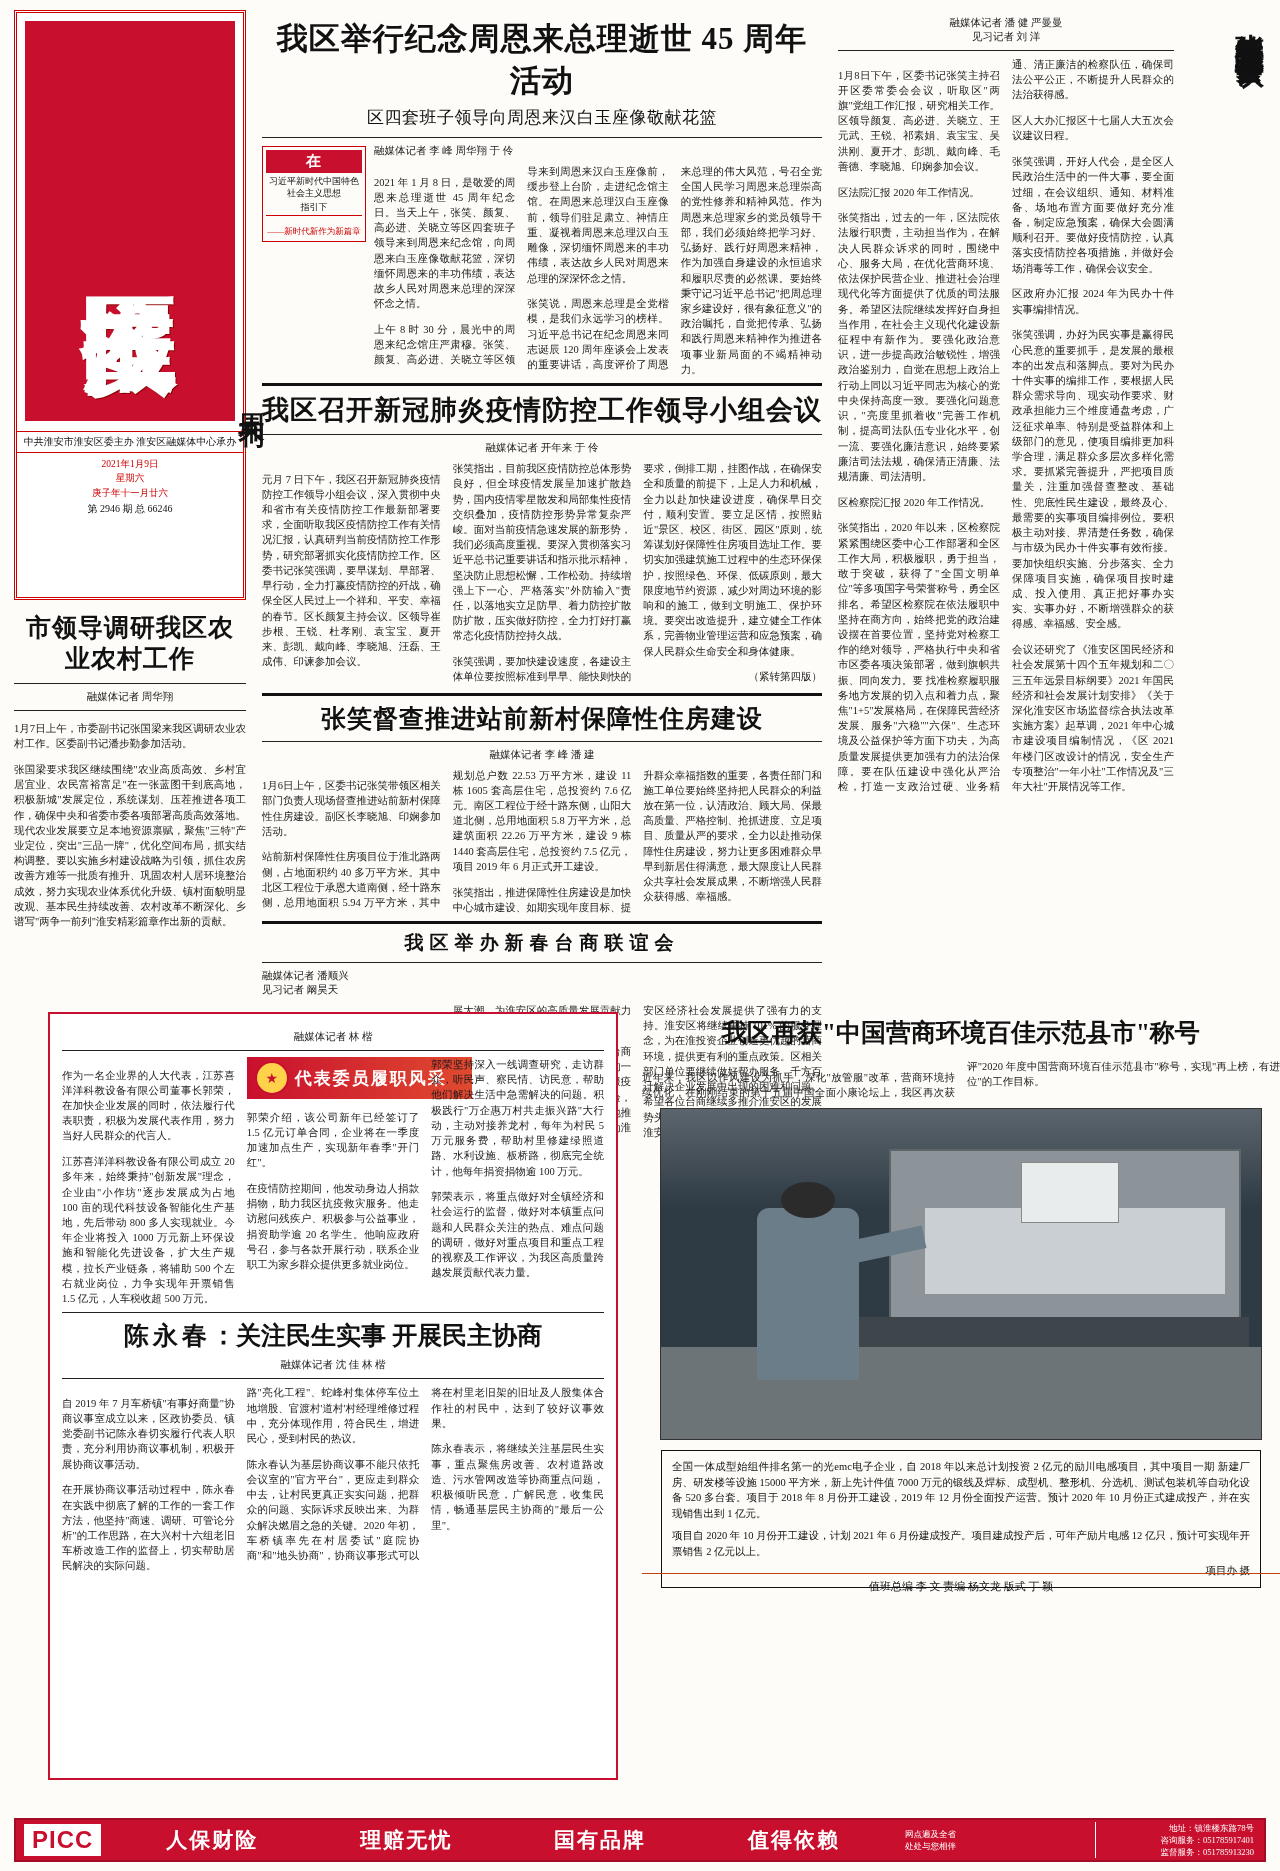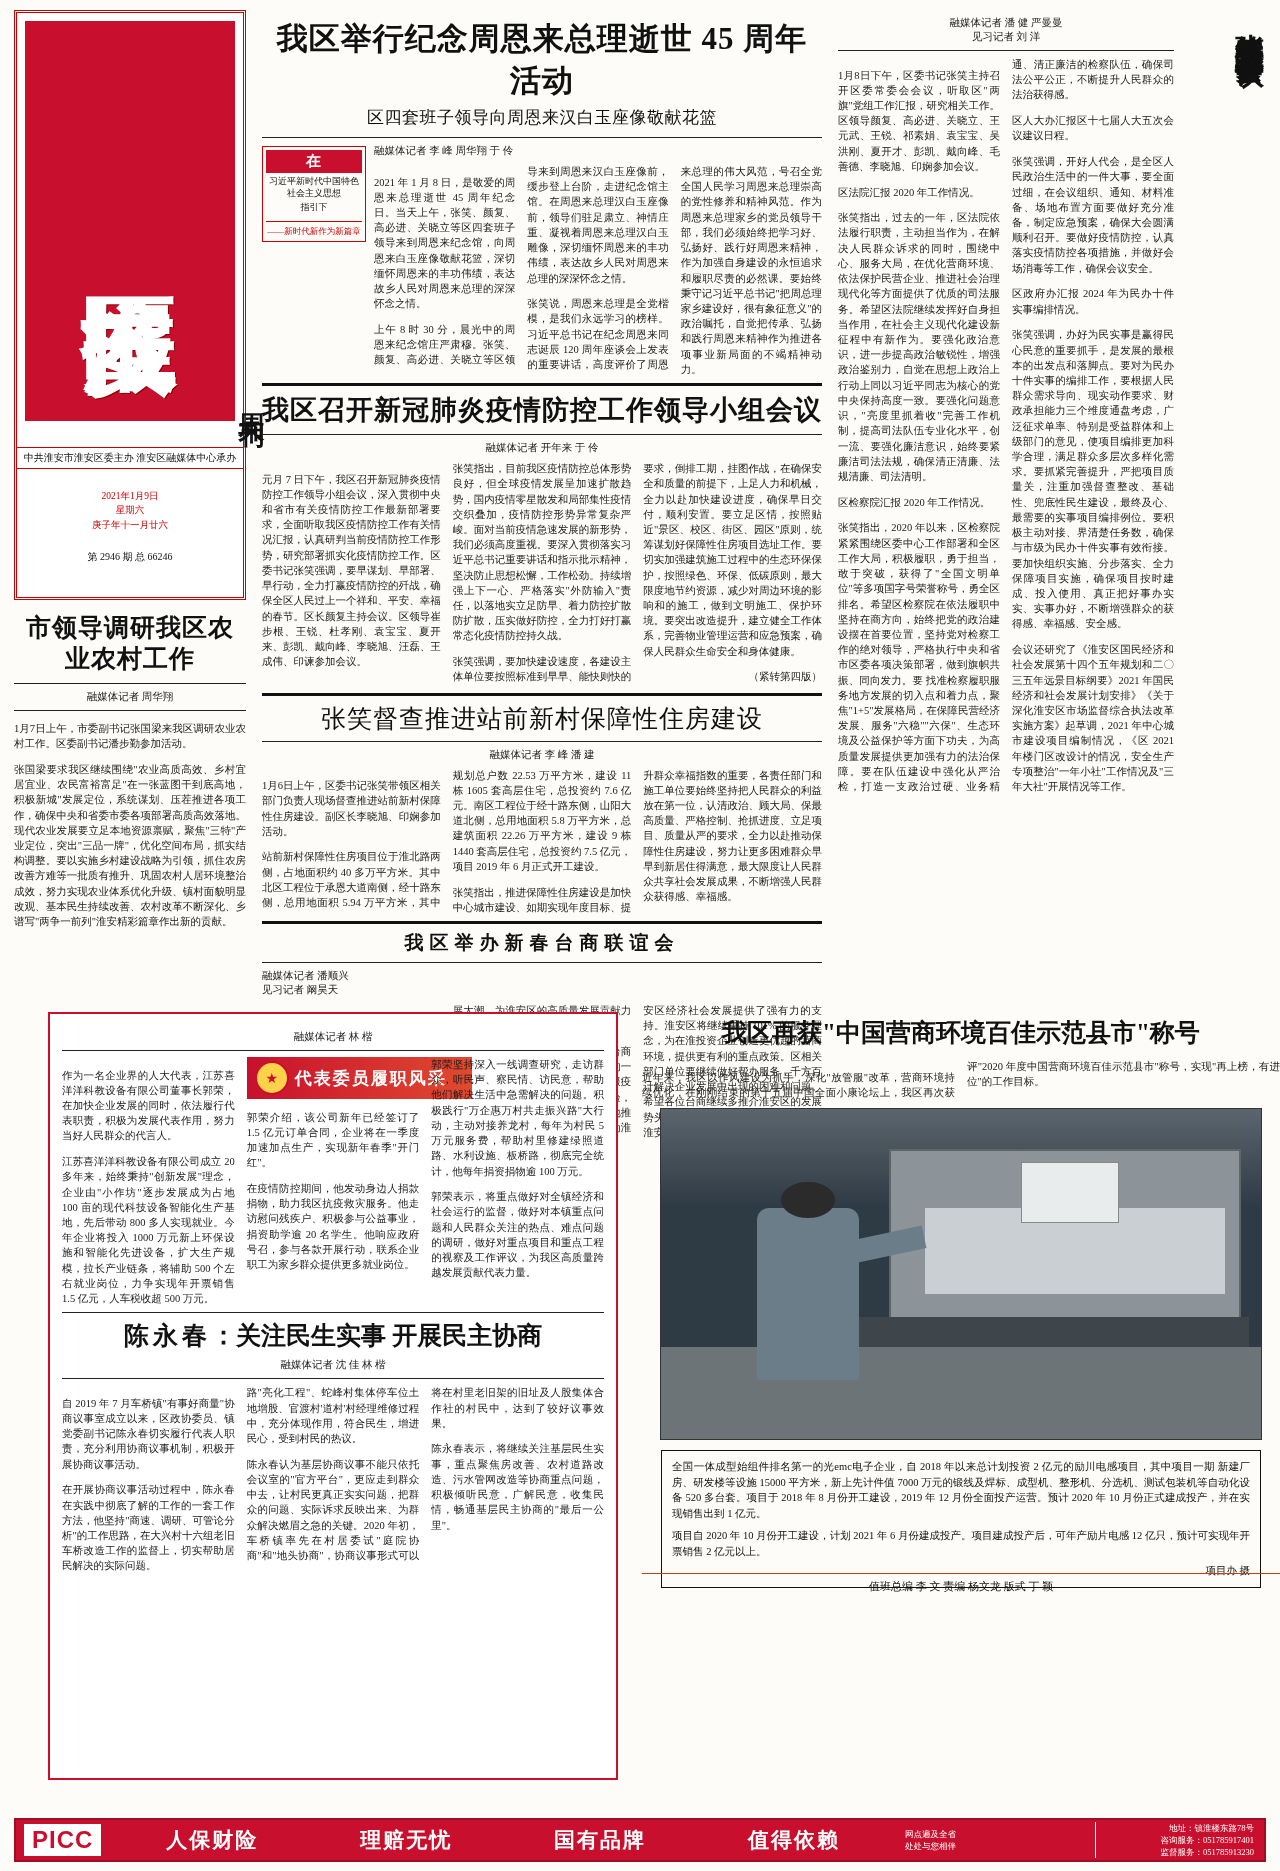--- a/index.html
+++ b/index.html
@@ -16,21 +16,21 @@
   
   .col-text{font-size:10.5px;line-height:1.45;text-align:justify;color:#1a1a1a;}
   .byline{font-size:10.5px;text-align:center;color:#222;margin:6px 0;}
   .rule{height:1px;background:#222;margin:6px 0;}
   .thickrule{height:3px;background:#111;margin:6px 0;}
 
   
   .masthead{
     position:absolute;left:14px;top:10px;width:232px;height:590px;
     border:3px double #c00;box-sizing:border-box;background:#fff;
-    display:flex;flex-direction:column;align-items:center;gap:16px;
+    display:flex;flex-direction:column;align-items:center;
   }
   .mast-logo{
     margin-top:8px;width:210px;height:400px;
     border:6px solid #c8102e;box-sizing:border-box;
     display:flex;align-items:center;justify-content:center;
     background:#c8102e;position:relative;
   }
   .mast-logo .chars{
     font-family:"Liberation Serif","DejaVu Serif",serif;
     color:#fff;font-size:96px;font-weight:bold;line-height:0.98;
@@ -56,30 +56,30 @@
     letter-spacing:1px;text-align:center;
   }
 
   
   .center{position:absolute;left:262px;top:10px;width:560px;}
   .headline-main{
     font-size:31px;font-weight:bold;text-align:center;letter-spacing:1px;margin:8px 0 4px;
   }
   .subhead{font-size:17px;text-align:center;margin:2px 0 8px;letter-spacing:.5px;}
   .headline-2{font-size:27px;font-weight:bold;text-align:center;letter-spacing:1px;margin:6px 0;}
-  .headline-3{font-size:25px;font-weight:normal;text-align:center;letter-spacing:1px;margin:6px 0;}
+  .headline-3{font-size:25px;font-weight:bold;text-align:center;letter-spacing:1px;margin:6px 0;}
   .headline-4{font-size:19px;font-weight:bold;text-align:center;letter-spacing:6px;margin:6px 0;}
   .cols3{column-count:3;column-gap:12px;column-rule:0;}
   .cols2{column-count:2;column-gap:12px;}
   .redbox{
     float:left;width:96px;margin:2px 8px 4px 0;border:1px solid #c00;padding:3px;
   }
   .redbox .tag{background:#c8102e;color:#fff;font-size:15px;font-weight:bold;text-align:center;padding:2px 0;letter-spacing:1px;}
   .redbox .t1{font-size:9px;color:#111;line-height:1.3;margin-top:3px;text-align:center;}
-  .redbox .t2{font-size:8.5px;color:#c00;text-align:center;border-top:1px solid #c00;margin-top:7px;padding-top:4px;}
+  .redbox .t2{font-size:8.5px;color:#c00;text-align:center;border-top:1px solid #c00;margin-top:1px;padding-top:10px;}
 
   
   .right{position:absolute;left:838px;top:10px;width:430px;}
   .vert-headline{
     position:absolute;right:0;top:0;width:86px;
     writing-mode:vertical-rl;text-orientation:upright;
     font-size:29px;font-weight:bold;letter-spacing:2px;line-height:1.25;height:430px;
   }
   .right-body{width:336px;}
 

